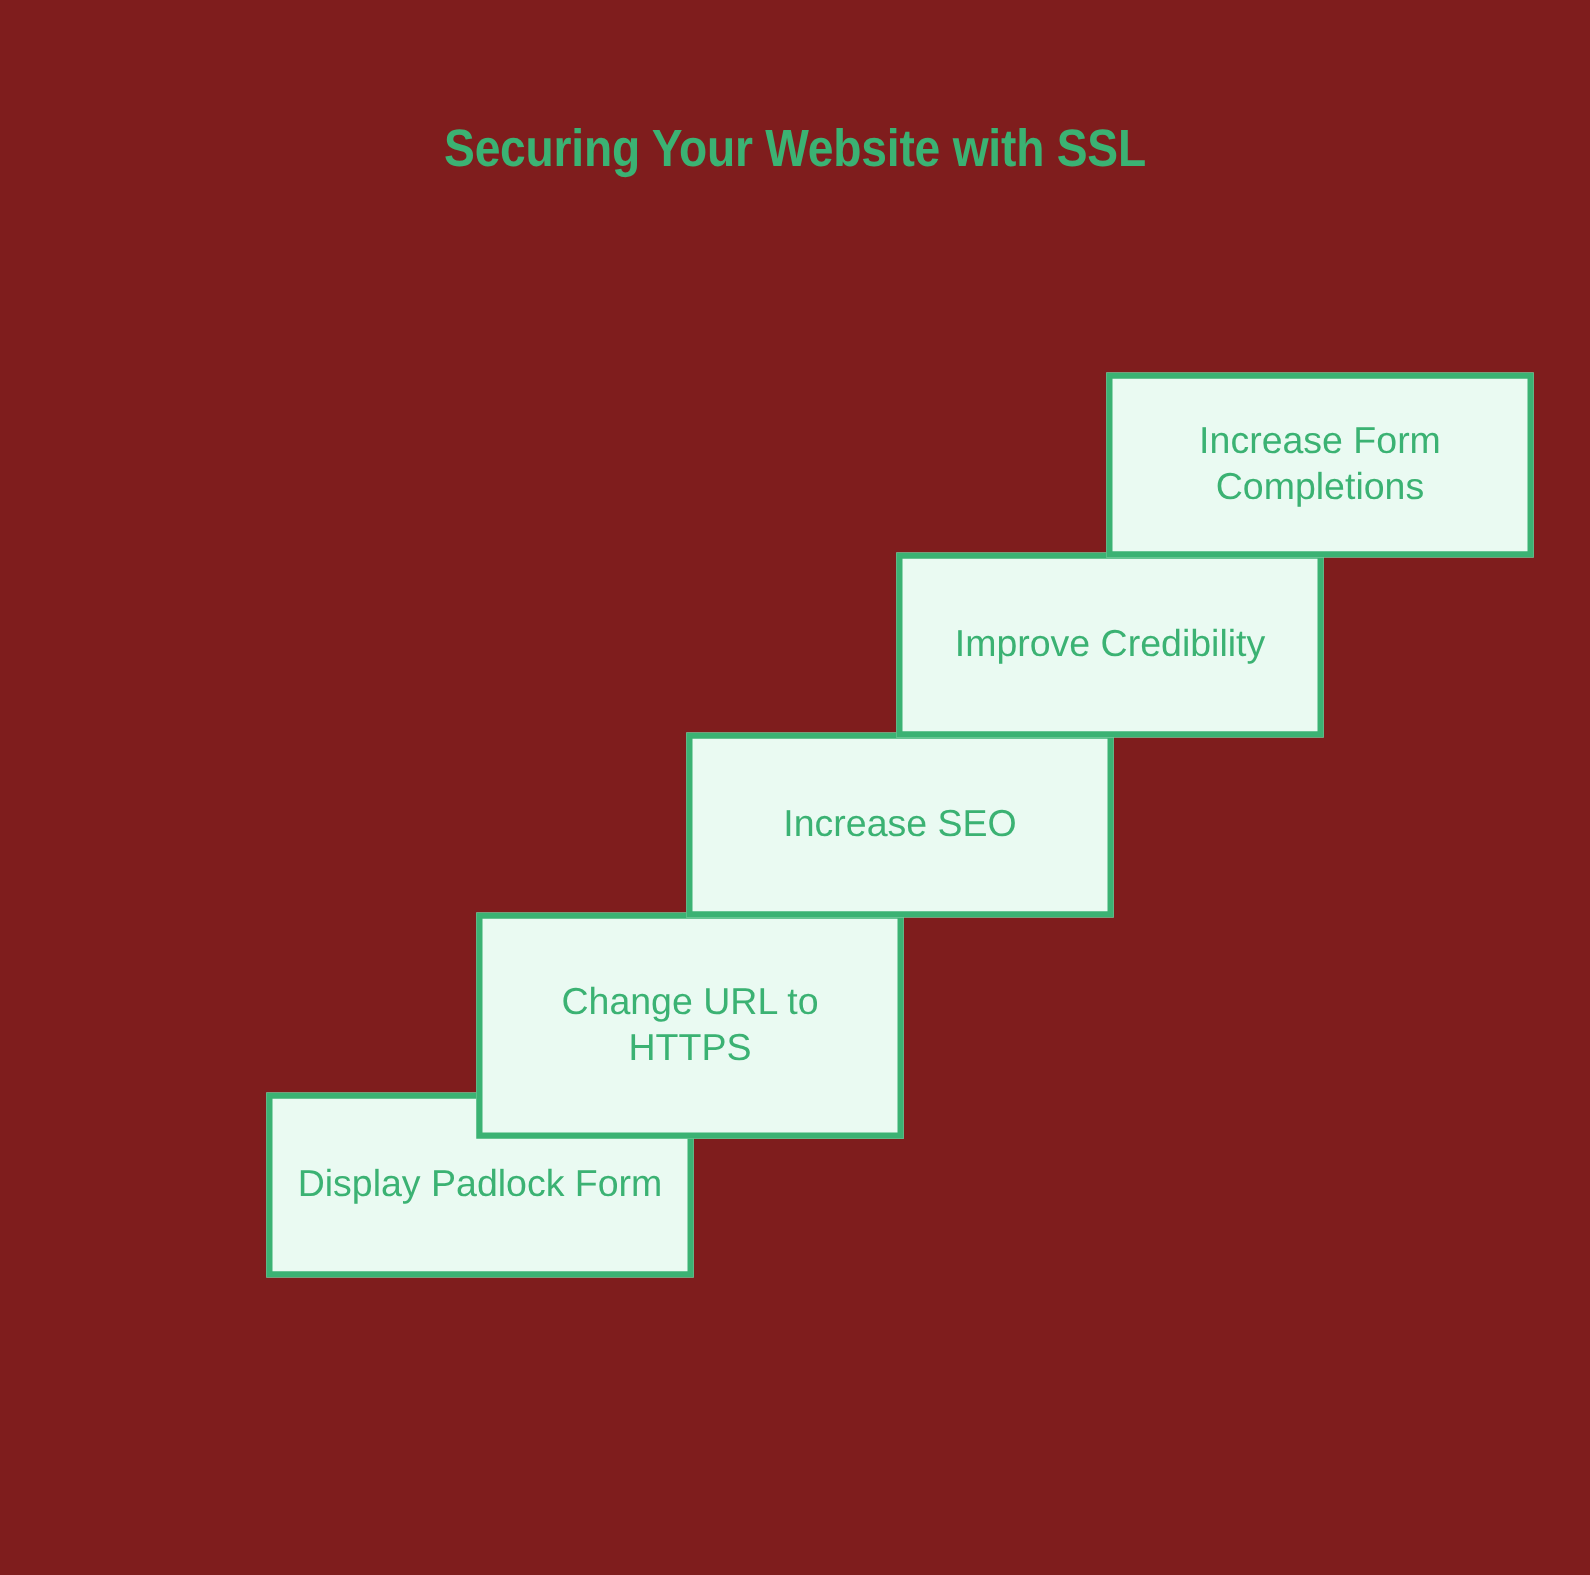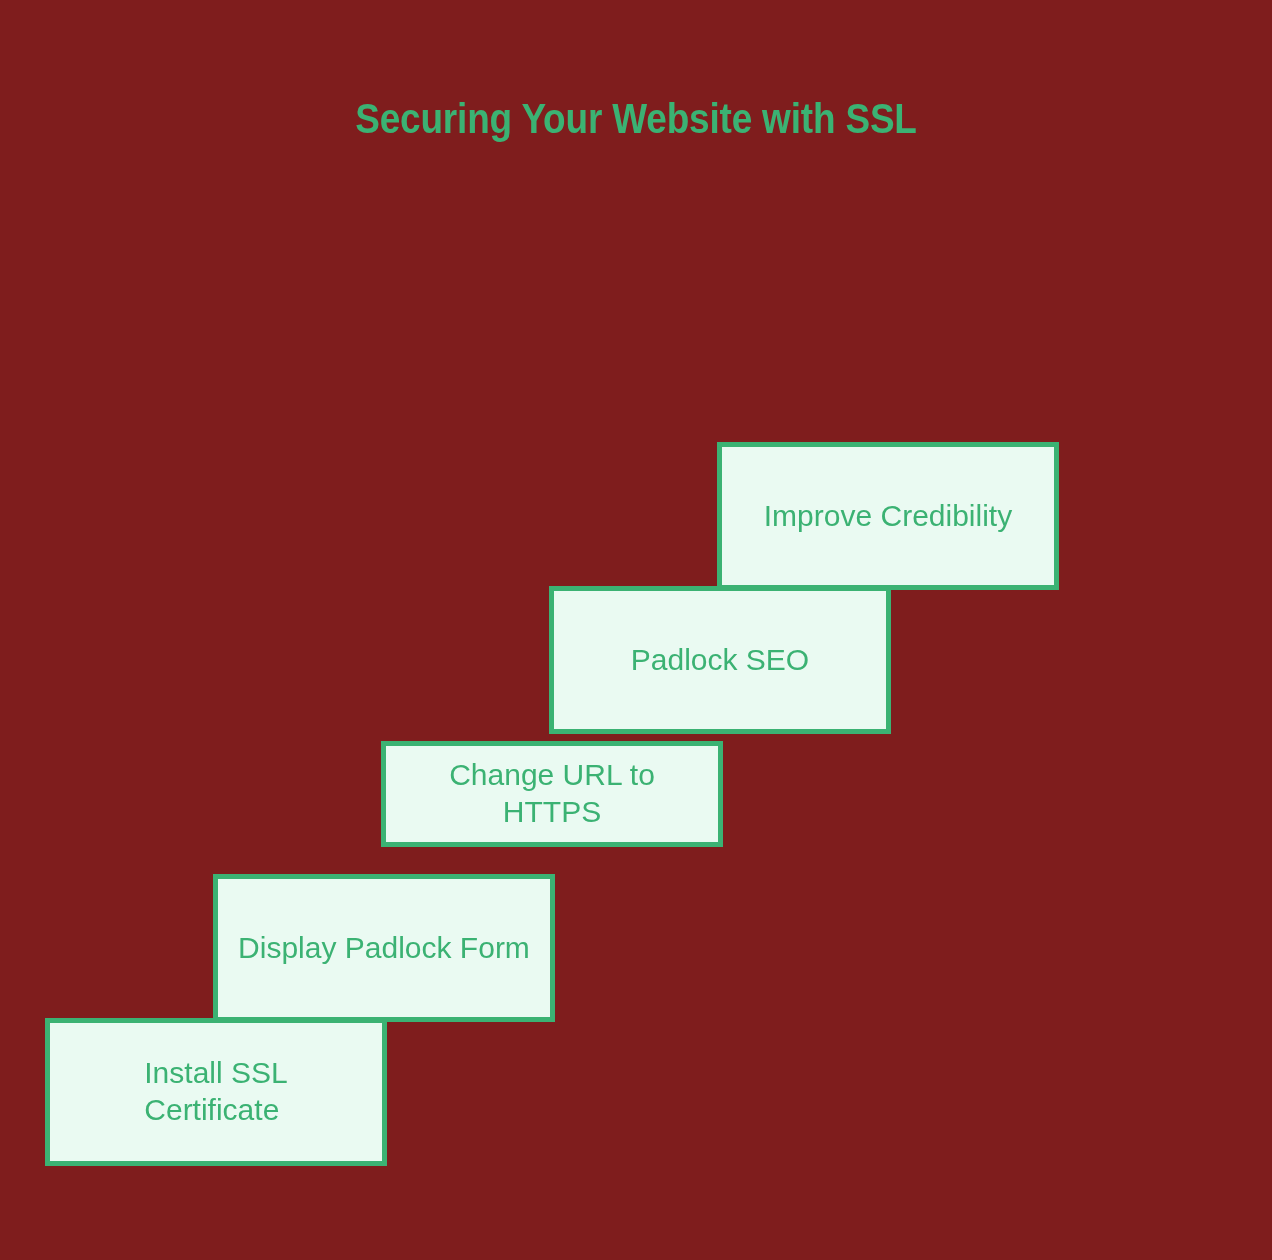--- a/index.html
+++ b/index.html
@@ -63,32 +63,32 @@
   .align-left .step-label   { text-align: left; }
 </style>
 </head>
 <body>
 
 <div id="canvas">
 
   <div id="chart-title">Securing Your Website with SSL</div>
 
   <div id="staircase">
-      <div class="step-box align-left" style="left: 45px; top: 1018px; width: 342px; height: 148px;">
-        <div class="step-label">Install SSL
-Certificate</div>
-      </div>
       <div class="step-box align-center" style="left: 213px; top: 874px; width: 342px; height: 148px;">
         <div class="step-label">Display Padlock Form</div>
       </div>
-      <div class="step-box align-center" style="left: 381px; top: 730px; width: 342px; height: 106px; margin-top: 11px;">
+      <div class="step-box align-center" style="left: 381px; top: 730px; width: 342px; height: 181px;">
         <div class="step-label">Change URL to
 HTTPS</div>
       </div>
       <div class="step-box align-center" style="left: 549px; top: 586px; width: 342px; height: 148px;">
-        <div class="step-label">Padlock SEO</div>
+        <div class="step-label">Increase SEO</div>
       </div>
       <div class="step-box align-center" style="left: 717px; top: 442px; width: 342px; height: 148px;">
         <div class="step-label">Improve Credibility</div>
+      </div>
+      <div class="step-box align-center" style="left: 885px; top: 298px; width: 342px; height: 148px;">
+        <div class="step-label">Increase Form
+Completions</div>
       </div>
     </div>
 
 </div>
 
 </body></html>

